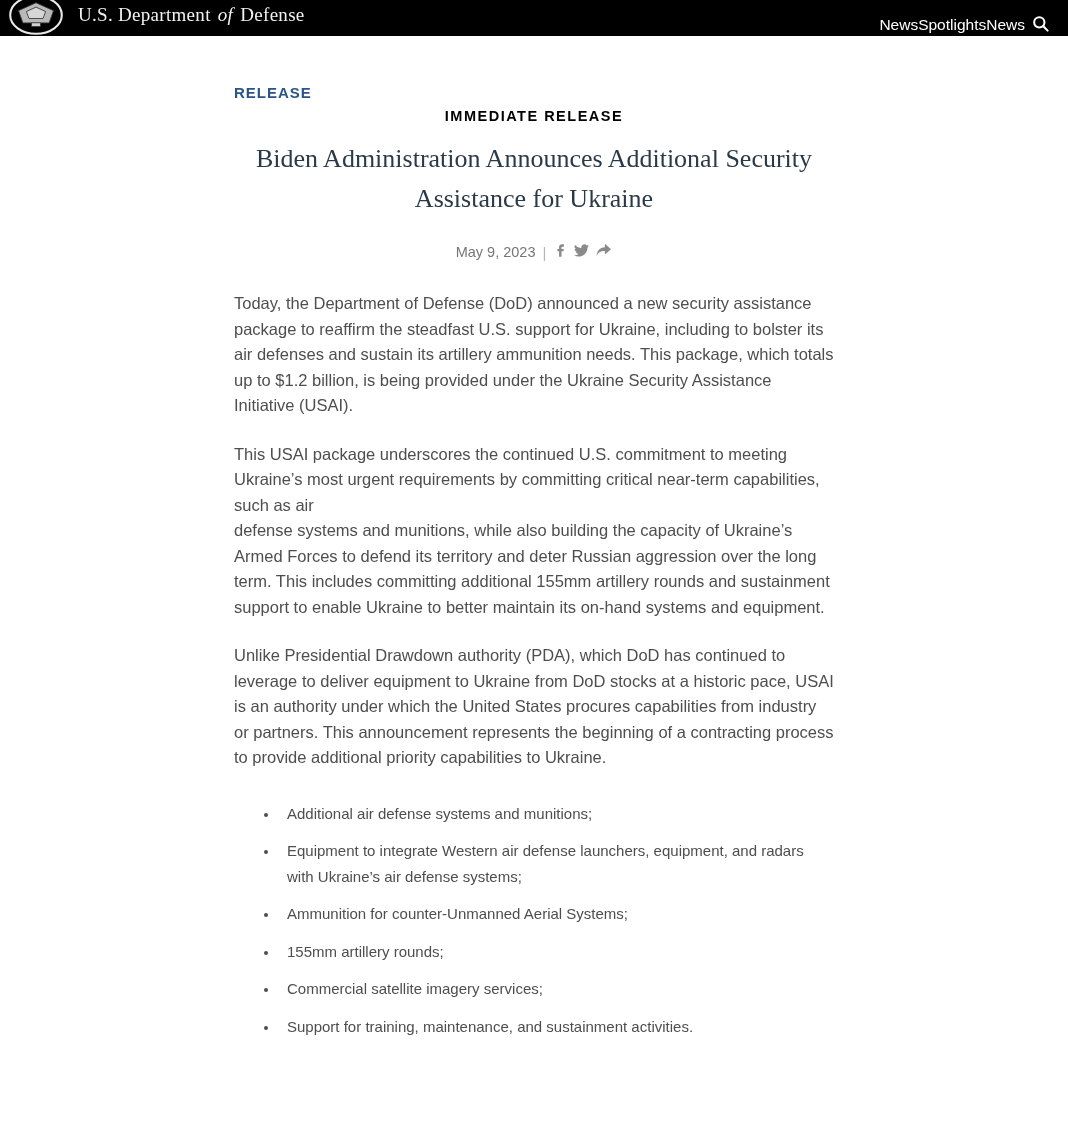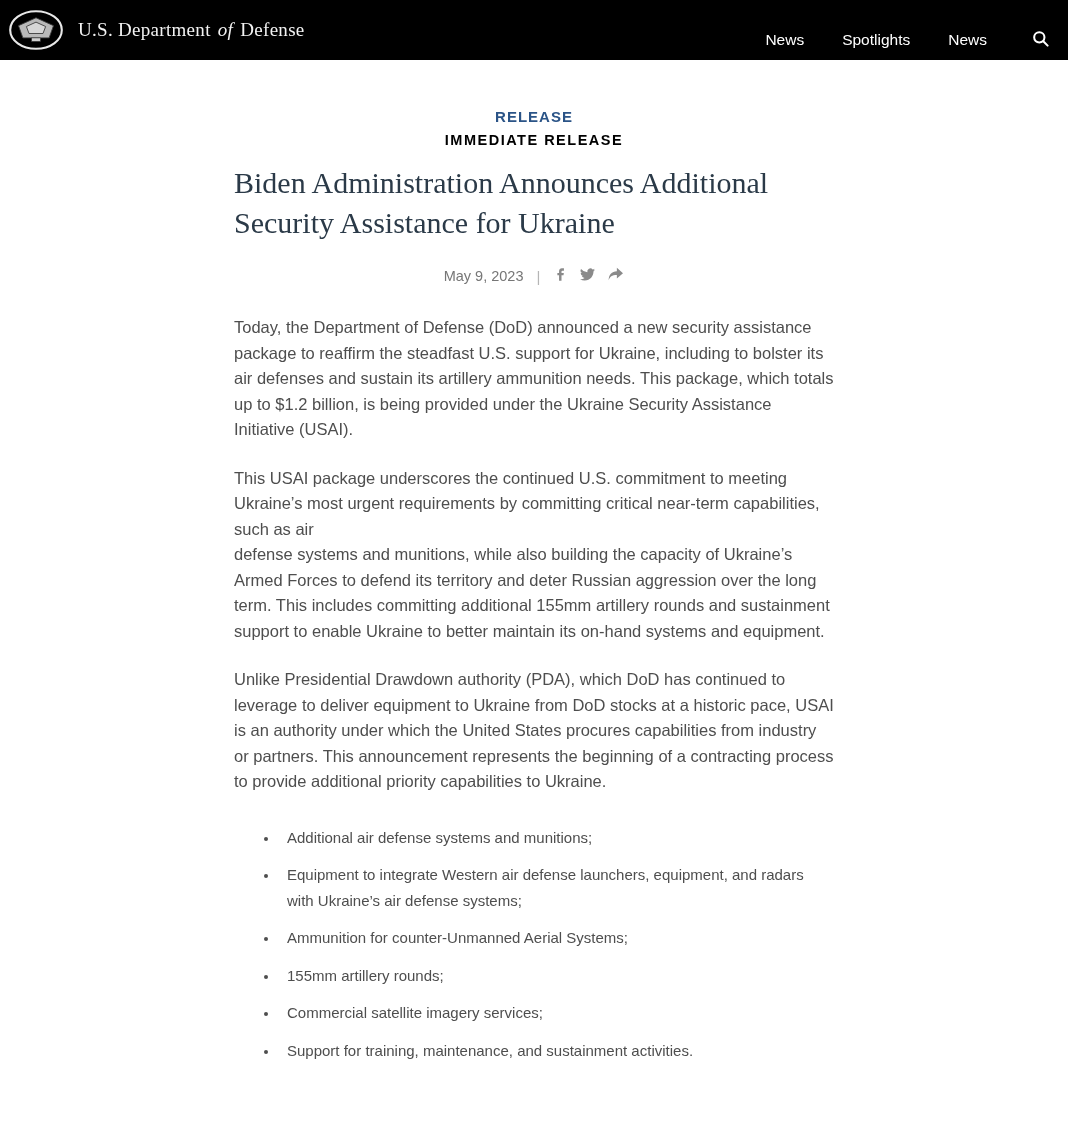--- a/index.html
+++ b/index.html
@@ -6,24 +6,24 @@
   html, body { background: #ffffff; }
   body {
     width: 1068px;
     min-height: 1140px;
     font-family: "Liberation Sans", sans-serif;
     -webkit-font-smoothing: antialiased;
   }
 
   
   .site-header {
-    height: 60px;
+    height: 36px;
     background: #000000;
     display: flex;
-    align-items: center;
+    align-items: flex-end;
     padding: 0 18px 0 8px;
   }
   .brand-link {
     display: flex;
     align-items: center;
     gap: 14px;
     text-decoration: none;
     cursor: pointer;
   }
   .logo-oval { display: block; }
@@ -32,21 +32,20 @@
     font-size: 19px;
     color: #f2f2f2;
     letter-spacing: 0.3px;
     white-space: nowrap;
   }
   .brand-text .of { font-style: italic; padding: 0 2px; }
   .header-spacer { flex: 1; }
   .main-nav {
     display: flex;
     align-items: center;
-    gap: 38px;
     margin-top: 20px;
   }
   .nav-link {
     color: #ffffff;
     font-size: 15.5px;
     text-decoration: none;
     cursor: pointer;
   }
   .search-btn {
     background: none;
@@ -57,47 +56,47 @@
     align-items: center;
   }
 
   
   .content {
     width: 600px;
     margin: 0 auto;
     padding-top: 48px;
   }
   .kicker {
-    text-align: center;
     color: #2b5487;
     font-size: 15px;
     font-weight: 700;
     letter-spacing: 1px;
   }
   .release-type {
     text-align: center;
     color: #000000;
     font-size: 14.5px;
     letter-spacing: 1.5px;
     margin-top: 7px;
     font-weight: bold;
   }
   .page-title {
     font-family: "Liberation Serif", serif;
     font-weight: 400;
     color: #2b3a48;
-    font-size: 30px;
+    font-size: 26px;
     line-height: 40px;
+    text-align: center;
     margin-top: 15px;
   }
   .meta-row {
     display: flex;
     align-items: center;
     justify-content: center;
-    gap: 11px;
+    gap: 5px;
     margin-top: 24px;
     color: #767676;
     font-size: 14.5px;
   }
   .meta-sep { color: #b5b5b5; font-size: 15px; padding: 0 2px; }
   .social-icon {
     background: none;
     border: none;
     cursor: pointer;
     display: flex;

